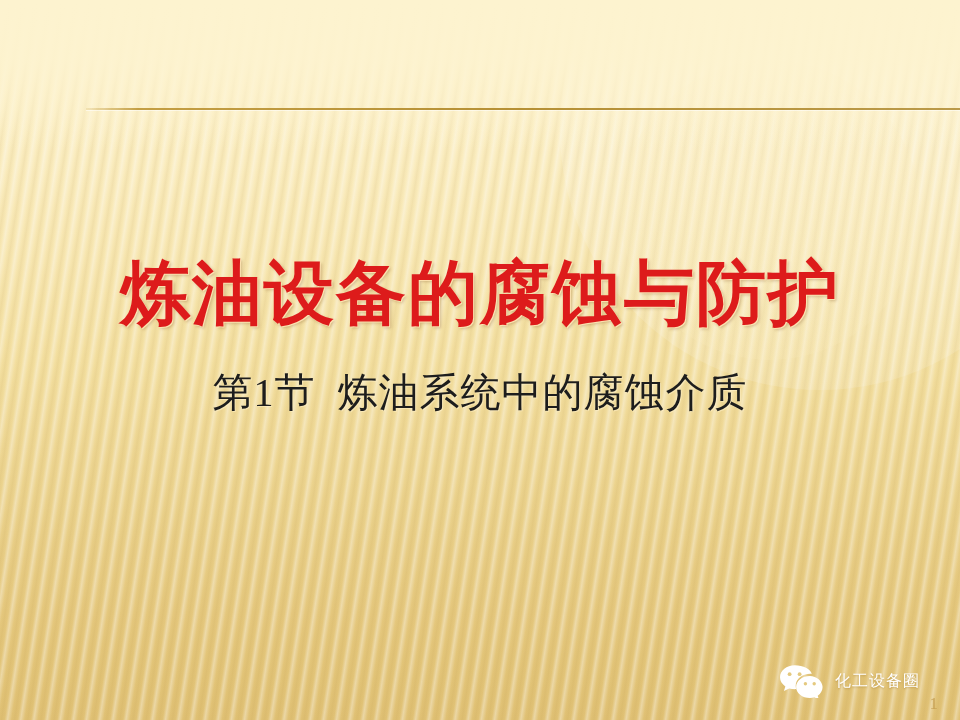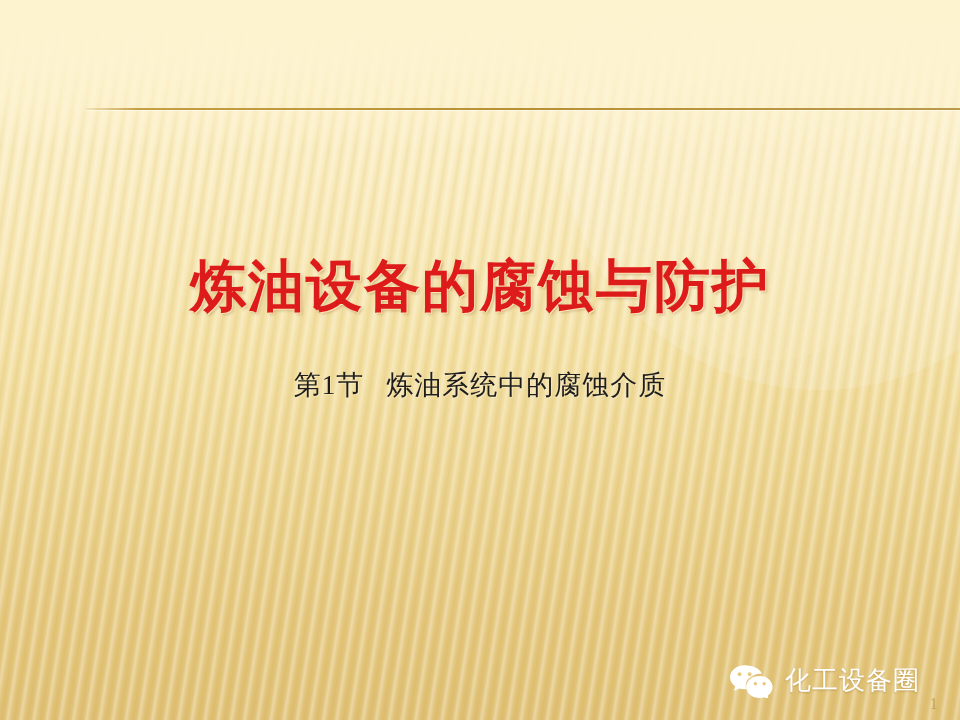--- a/index.html
+++ b/index.html
@@ -89,37 +89,37 @@
         rgba(170,132,40,0.80) 100%);
     box-shadow: 0 1px 0 rgba(255,255,255,0.55);
   }
 
   
   #title {
     position: absolute;
     left: 0; right: 0;
     top: 258px;
     text-align: center;
-    font-size: 56px;
+    font-size: 70px;
     line-height: 1;
     font-weight: bold;
     color: #dd1b1b;
     letter-spacing: 2px;
     text-shadow:
         1px 1px 0 rgba(255,230,180,0.9),
         2px 2px 3px rgba(120,70,20,0.28);
     white-space: nowrap;
   }
 
   
   .subtitle {
     position: absolute;
     left: 0; right: 0;
     text-align: center;
-    font-size: 27px;
+    font-size: 40px;
     line-height: 1;
     color: #1d1d1d;
     letter-spacing: 1px;
     white-space: nowrap;
     text-shadow: 1px 1px 0 rgba(255,240,200,0.55);
   }
   #subtitle-1 { top: 372px; }
   #subtitle-2 { top: 448px; }
   .sub-sec { font-family: "Liberation Serif", "DejaVu Serif", serif; }
   .sub-gap { display: inline-block; width: 22px; }
@@ -128,21 +128,21 @@
   #watermark {
     position: absolute;
     right: 40px;
     bottom: 22px;
     display: flex;
     align-items: center;
     gap: 10px;
   }
   #wechat-icon { display: block; }
   #watermark-text {
-    font-size: 26px;
+    font-size: 16px;
     color: #ffffff;
     letter-spacing: 1px;
     text-shadow: 0 1px 2px rgba(150,110,30,0.45);
     white-space: nowrap;
   }
   #page-number {
     position: absolute;
     right: 22px;
     bottom: 6px;
     font-size: 17px;

